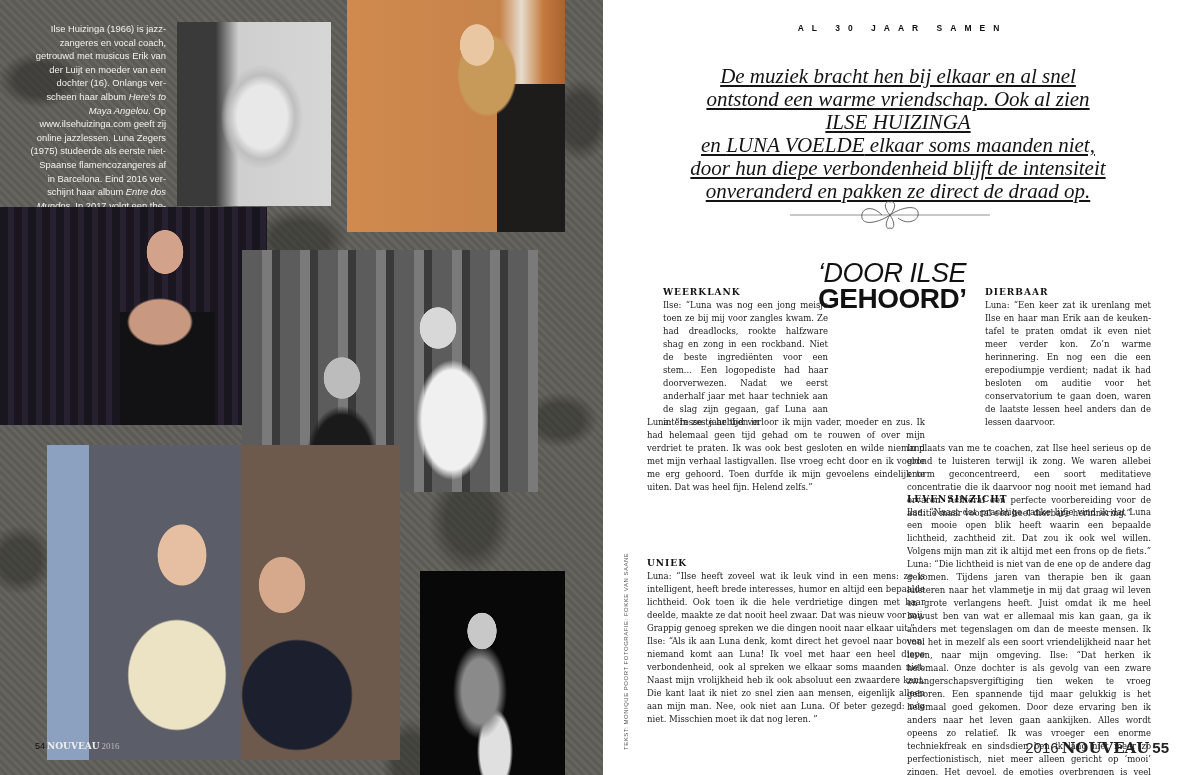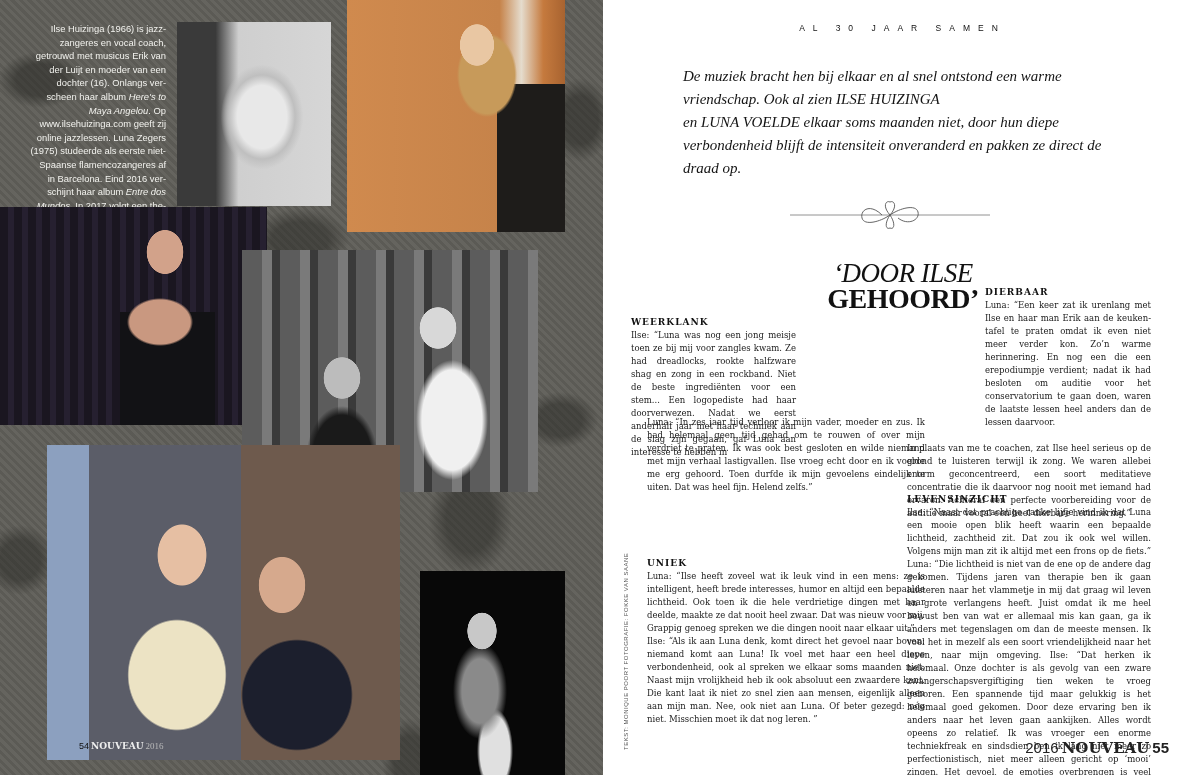--- a/index.html
+++ b/index.html
@@ -66,49 +66,49 @@
           radial-gradient(ellipse 30px 70px at 75px 180px, #e0e0e0 0 50%, transparent 60%),
           #080808; }
   .photo-caption {
     position: absolute; left: 6px; bottom: 8px;
     font-family: "Liberation Sans", sans-serif; font-size: 9px; color: #f0f0f0;
   }
   .folio-left {
     position: absolute; left: 35px; top: 741px;
     font-size: 9px; color: #111; letter-spacing: 0;
   }
-  .folio-left .pg { font-family: "Liberation Sans", sans-serif; font-weight: normal; margin-left: 44px; }
+  .folio-left .pg { font-family: "Liberation Sans", sans-serif; font-weight: normal; }
   .folio-left .mag { font-family: "DejaVu Serif", serif; font-weight: bold; color: #eee; margin-left: 2px; }
   .folio-left .yr { font-family: "Liberation Serif", serif; color: #bbb; margin-left: 2px; }
 
   
   .right-page { position: absolute; left: 603px; top: 0; width: 597px; height: 775px; background: #fff; }
   .kicker {
     position: absolute; left: 0; top: 23px; width: 597px; text-align: center;
-    font-family: "Liberation Sans", sans-serif; font-weight: normal; font-size: 8.5px;
+    font-family: "Liberation Sans", sans-serif; font-weight: bold; font-size: 8.5px;
     letter-spacing: 8px; color: #111; padding-left: 2px;
   }
   .intro-lead {
-    position: absolute; left: 80px; top: 65px; width: 430px; text-align: left;
-    font-family: "Liberation Serif", serif; font-style: italic; font-size: 15px; line-height: 23px; color: #141414;
+    position: absolute; left: 80px; top: 65px; width: 430px; text-align: center;
+    font-family: "Liberation Serif", serif; font-style: italic; font-size: 21px; line-height: 23px; color: #141414; text-decoration: underline;
   }
   .ornament { position: absolute; left: 187px; top: 200px; width: 200px; height: 30px; }
 
   .pullquote {
-    position: absolute; left: 215px; top: 261px; width: 170px; text-align: center; color: #111;
-    font-family: Liberation Serif, serif; line-height: 25px;
+    position: absolute; left: 215px; top: 261px; width: 170px; color: #111;
+    font-family: Liberation Sans, sans-serif; line-height: 25px;
   }
   .pq-1 { font-style: italic; font-size: 27px; letter-spacing: -0.5px; display:block; }
   .pq-2 { font-weight: bold; font-size: 28px; display:block; letter-spacing: -0.5px; }
 
   .col { position: absolute; font-family: "DejaVu Serif", serif; font-size: 8.5px; line-height: 13px; color: #1b1b1b; text-align: justify; }
   .col h3 { font-family: "DejaVu Serif", serif; font-size: 9px; font-weight: bold; letter-spacing: 1px; color: #111; line-height: 13px; }
   .col p { margin: 0; }
 
-  .weerklank { left: 28px; top: 286px; width: 165px; margin-top: 30px; }
+  .weerklank { left: 60px; top: 286px; width: 165px; }
   .wide-left { left: 44px; top: 416px; width: 278px; }
   .uniek { left: 44px; top: 557px; width: 278px; }
   .dierbaar { left: 382px; top: 286px; width: 166px; }
   .wide-right { left: 304px; top: 416px; width: 244px; }
   .levensinzicht { left: 304px; top: 493px; width: 244px; }
 
   .credit {
     position: absolute; left: 20px; top: 750px; transform-origin: 0 0; transform: rotate(-90deg);
     font-family: "Liberation Sans", sans-serif; font-size: 6px; letter-spacing: .5px; color: #555; white-space: nowrap;
   }

